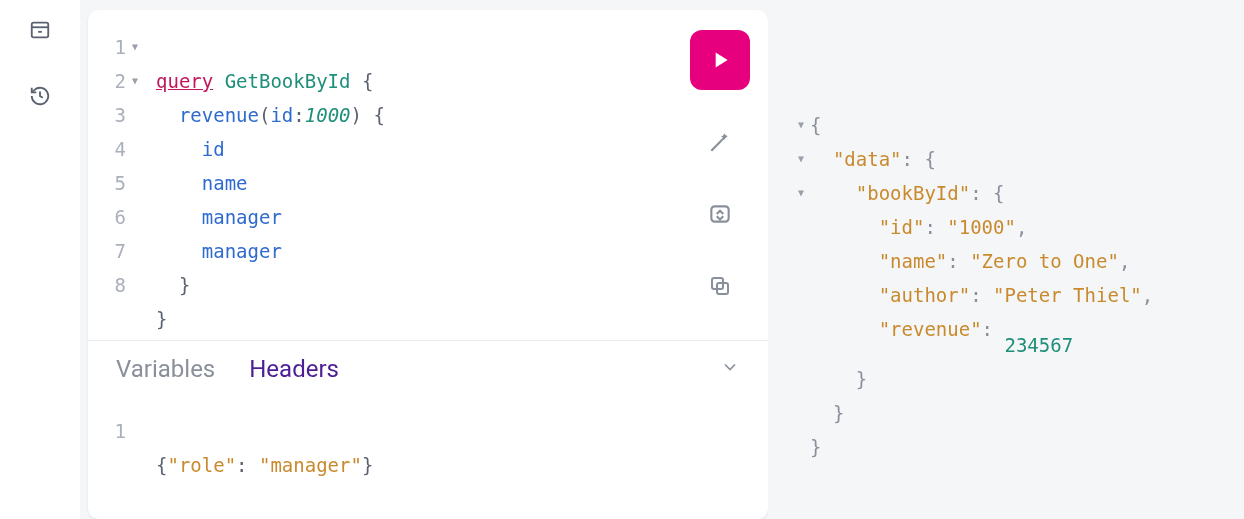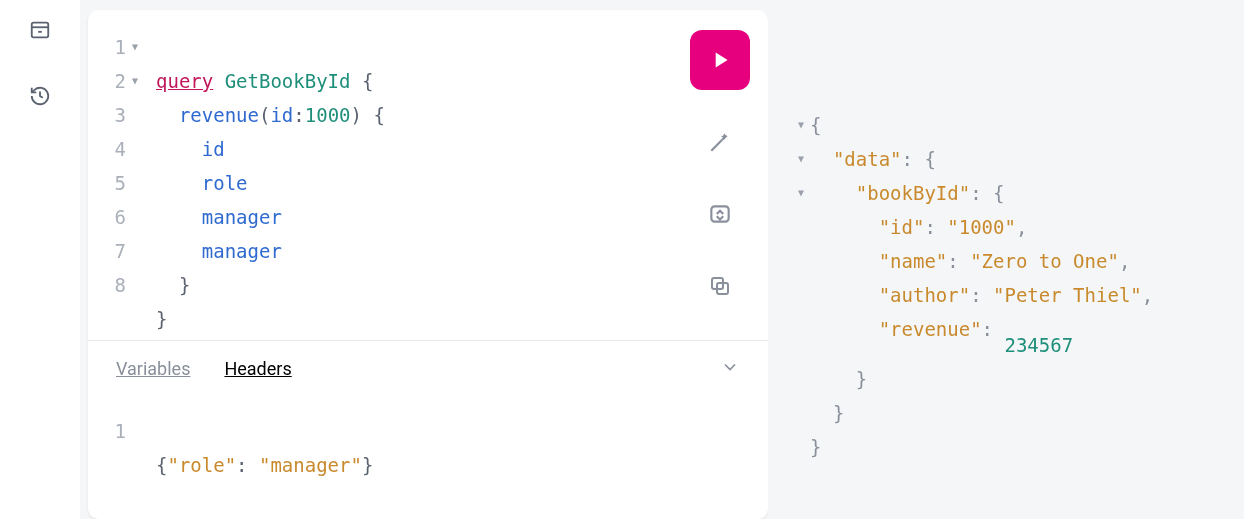--- a/index.html
+++ b/index.html
@@ -68,21 +68,21 @@
     padding: 20px 10px 0 10px;
     font-family: ui-monospace, SFMono-Regular, Menlo, Consolas, monospace;
     font-size: 19px;
     line-height: 34px;
     white-space: pre;
   }
   .tok-kw   { color: #c2185b; text-decoration: underline; }
   .tok-name { color: #1e8f7a; }
   .tok-field{ color: #2f6ad0; }
   .tok-punc { color: #5a6270; }
-  .tok-num  { color: #1e8f7a; }
+  .tok-num  { color: #1e8f7a; font-style: italic; }
 
   .editor-tools {
     position: absolute;
     right: 18px;
     top: 20px;
     display: flex;
     flex-direction: column;
     align-items: center;
     gap: 26px;
   }
@@ -105,26 +105,25 @@
   .tabs-row {
     border-top: 1px solid #e7e9ee;
     display:flex;
     align-items:center;
     padding: 0 28px;
     height: 56px;
     gap: 34px;
     position:relative;
   }
   .tab {
-    font-size: 18px;
+    font-size: 24px;
     color:#8a909b;
     cursor:pointer;
-    text-decoration:underline;
-  }
-  .tab.active { color:#000000; }
+  }
+  .tab.active { color:#4c1d95; }
   .chevron-down {
     position:absolute; right:28px; top:50%; transform:translateY(-50%);
     color:#8a909b; cursor:pointer;
   }
   .vars-editor {
     display:flex;
     padding: 18px 0 0 0;
     font-family: ui-monospace, SFMono-Regular, Menlo, Consolas, monospace;
     font-size: 19px;
     line-height: 34px;
@@ -204,21 +203,21 @@
           </div>
         <div class="gutter-line">
             <span>8</span>
             <span class="fold-caret" style="visibility:hidden">▼</span>
           </div>
       </div>
       <div class="editor">
 <span class="tok-kw">query</span> <span class="tok-name">GetBookById</span> <span class="tok-punc">{</span>
   <span class="tok-field">revenue</span><span class="tok-punc">(</span><span class="tok-field">id</span><span class="tok-punc">:</span><span class="tok-num">1000</span><span class="tok-punc">) {</span>
     <span class="tok-field">id</span>
-    <span class="tok-field">role</span>
+    <span class="tok-field">name</span>
     <span class="tok-field">manager</span>
     <span class="tok-field">manager</span>
   <span class="tok-punc">}</span>
 <span class="tok-punc">}</span></div>
 
       <div class="editor-tools">
         <div class="run-btn">
           <svg width="26" height="26" viewBox="0 0 24 24">
               <path d="M8 5v14l11-7z"></path>
             </svg>

